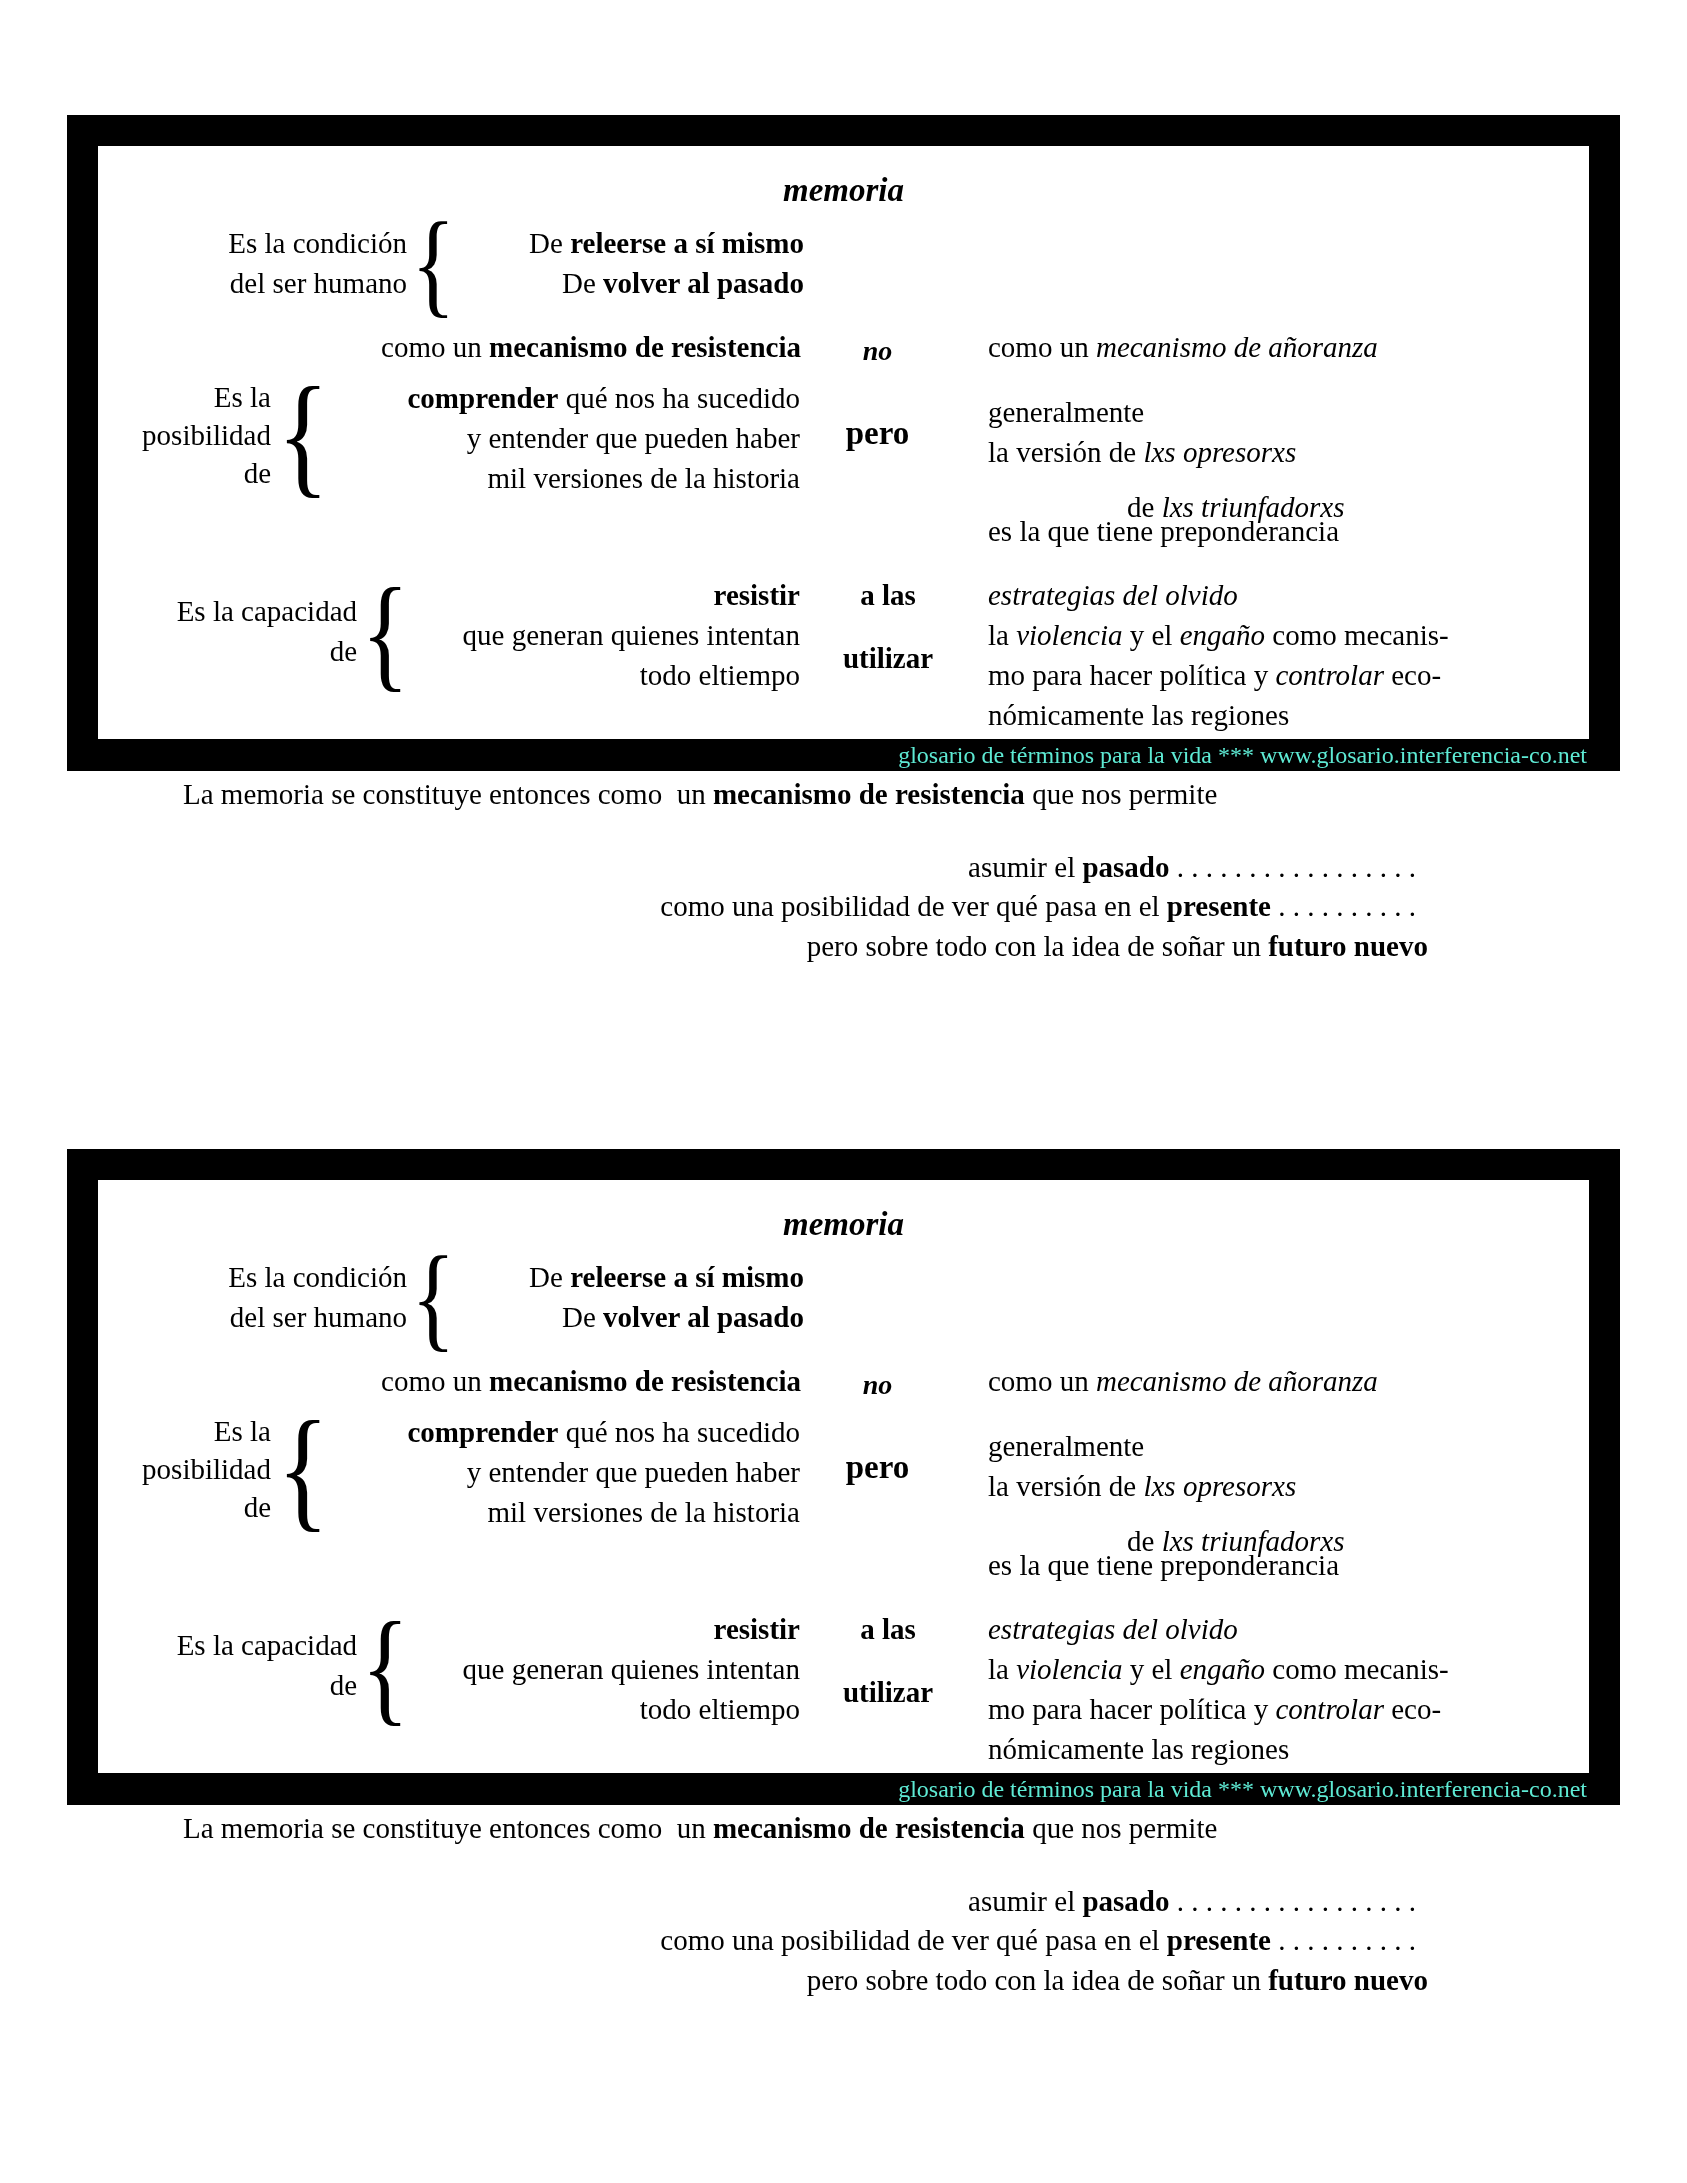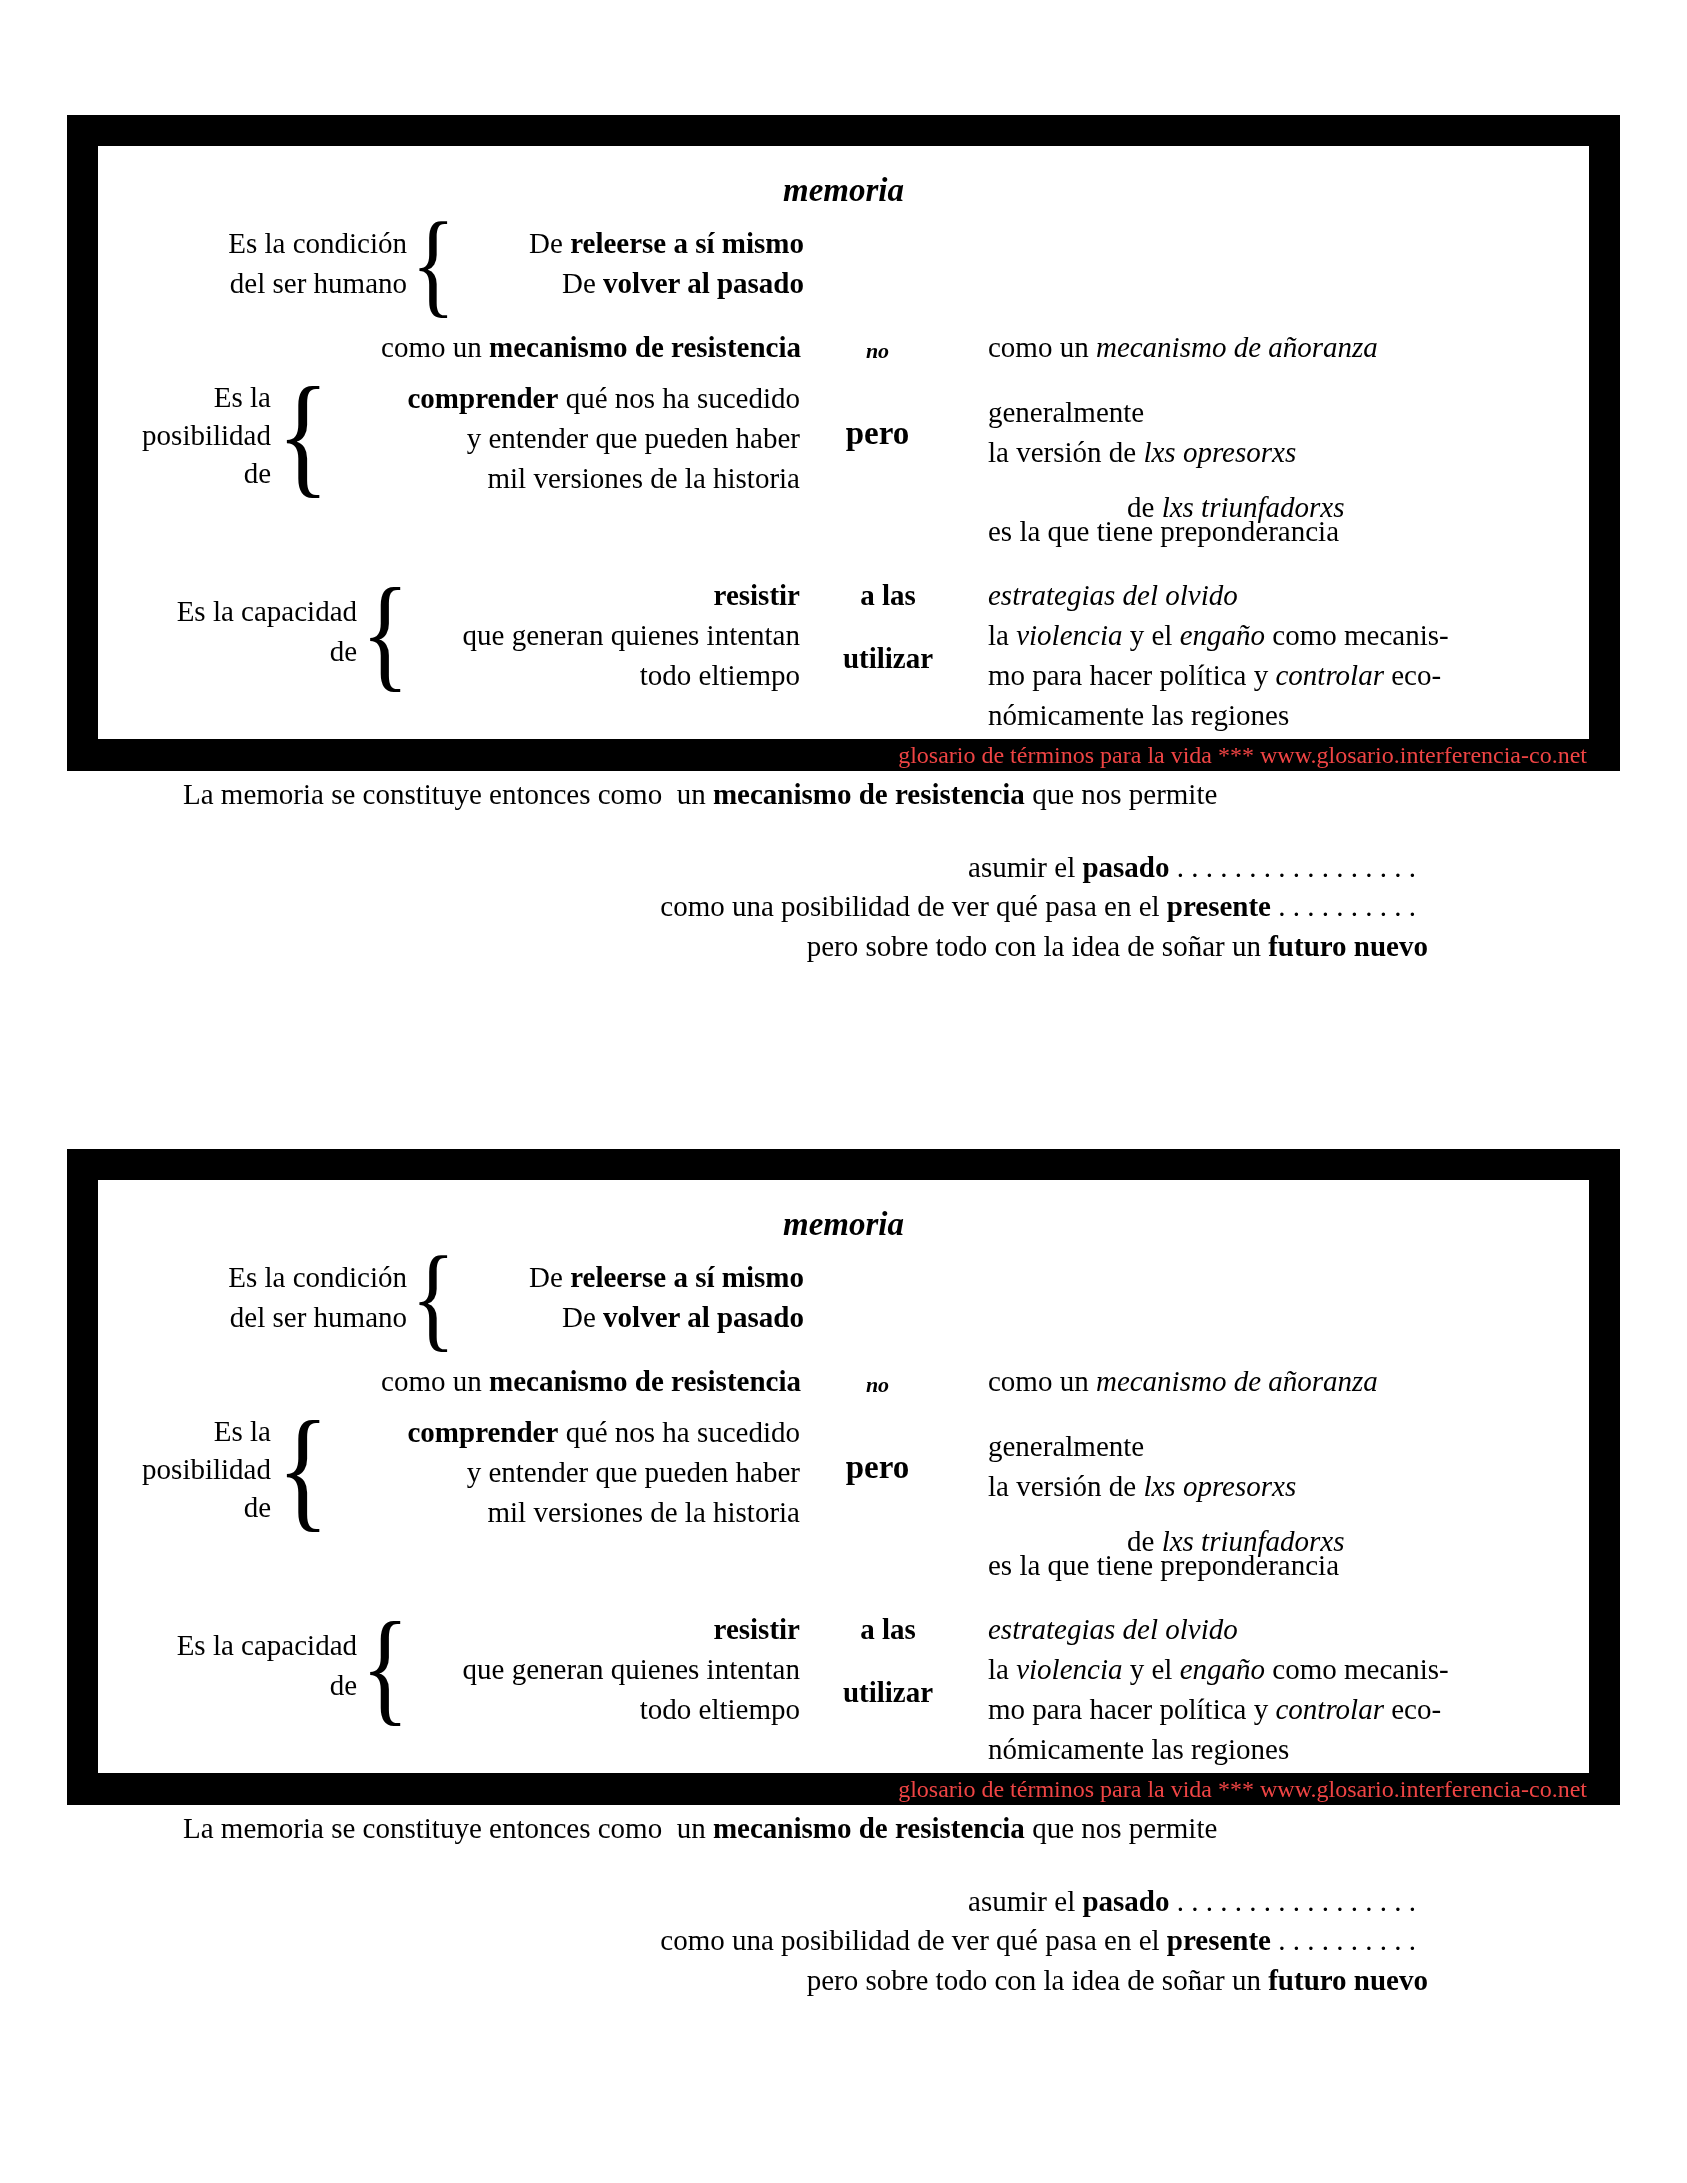--- a/index.html
+++ b/index.html
@@ -26,21 +26,21 @@
   .el-cond-items {right:816px;top:108px;text-align:right;}
 
   .brace{position:absolute;line-height:1;font-weight:normal;
          transform:scaleX(.8);transform-origin:left top;}
   .el-brace1{left:344px;top:90px;font-size:116px;}
   .el-brace2{left:210px;top:251px;font-size:136px;}
   .el-brace3{left:294px;top:455px;font-size:126px;}
 
   .el-resist   {right:819px;top:212px;text-align:right;}
   .el-no       {left:741px;top:216px;width:139px;text-align:center;
-                font-size:22px;}
+                font-size:28px;}
   .el-anoranza {left:921px;top:212px;}
 
   .el-posib-label{right:1349px;top:263px;text-align:right;line-height:38px;}
   .el-posib-items{right:820px;top:263px;text-align:right;}
   .el-pero     {left:741px;top:298px;width:139px;text-align:center;font-size:33px;}
   .el-gen      {left:921px;top:277px;}
   .el-triun    {left:1060px;top:356px;margin-top:16px;}
   .el-prep     {left:921px;top:396px;}
 
   .el-cap-label{right:1263px;top:476px;text-align:right;}
@@ -49,21 +49,21 @@
   .el-utilizar {left:748px;top:523px;width:146px;text-align:center;}
   .el-estr     {left:921px;top:460px;}
 
   .el-constituye{left:116px;top:659px;}
   .el-f1{right:204px;top:732px;text-align:right;}
   .el-f2{right:204px;top:771px;text-align:right;}
   .el-f3{right:192px;top:811px;text-align:right;}
 
   .card-footer{position:absolute;left:7px;right:0;bottom:0;height:32px;
                line-height:32px;padding-right:33px;box-sizing:border-box;
-               text-align:right;color:#ef4444;font-size:24px;background:#000;}
+               text-align:right;color:#5eead4;font-size:24px;background:#000;}
 </style>
 </head>
 <body>
 
 <div class="card card-1">
   <div class="card-inner"></div>
   <div class="content">
     <div class="t el-title">memoria</div>
 
     <div class="t el-cond-label">

